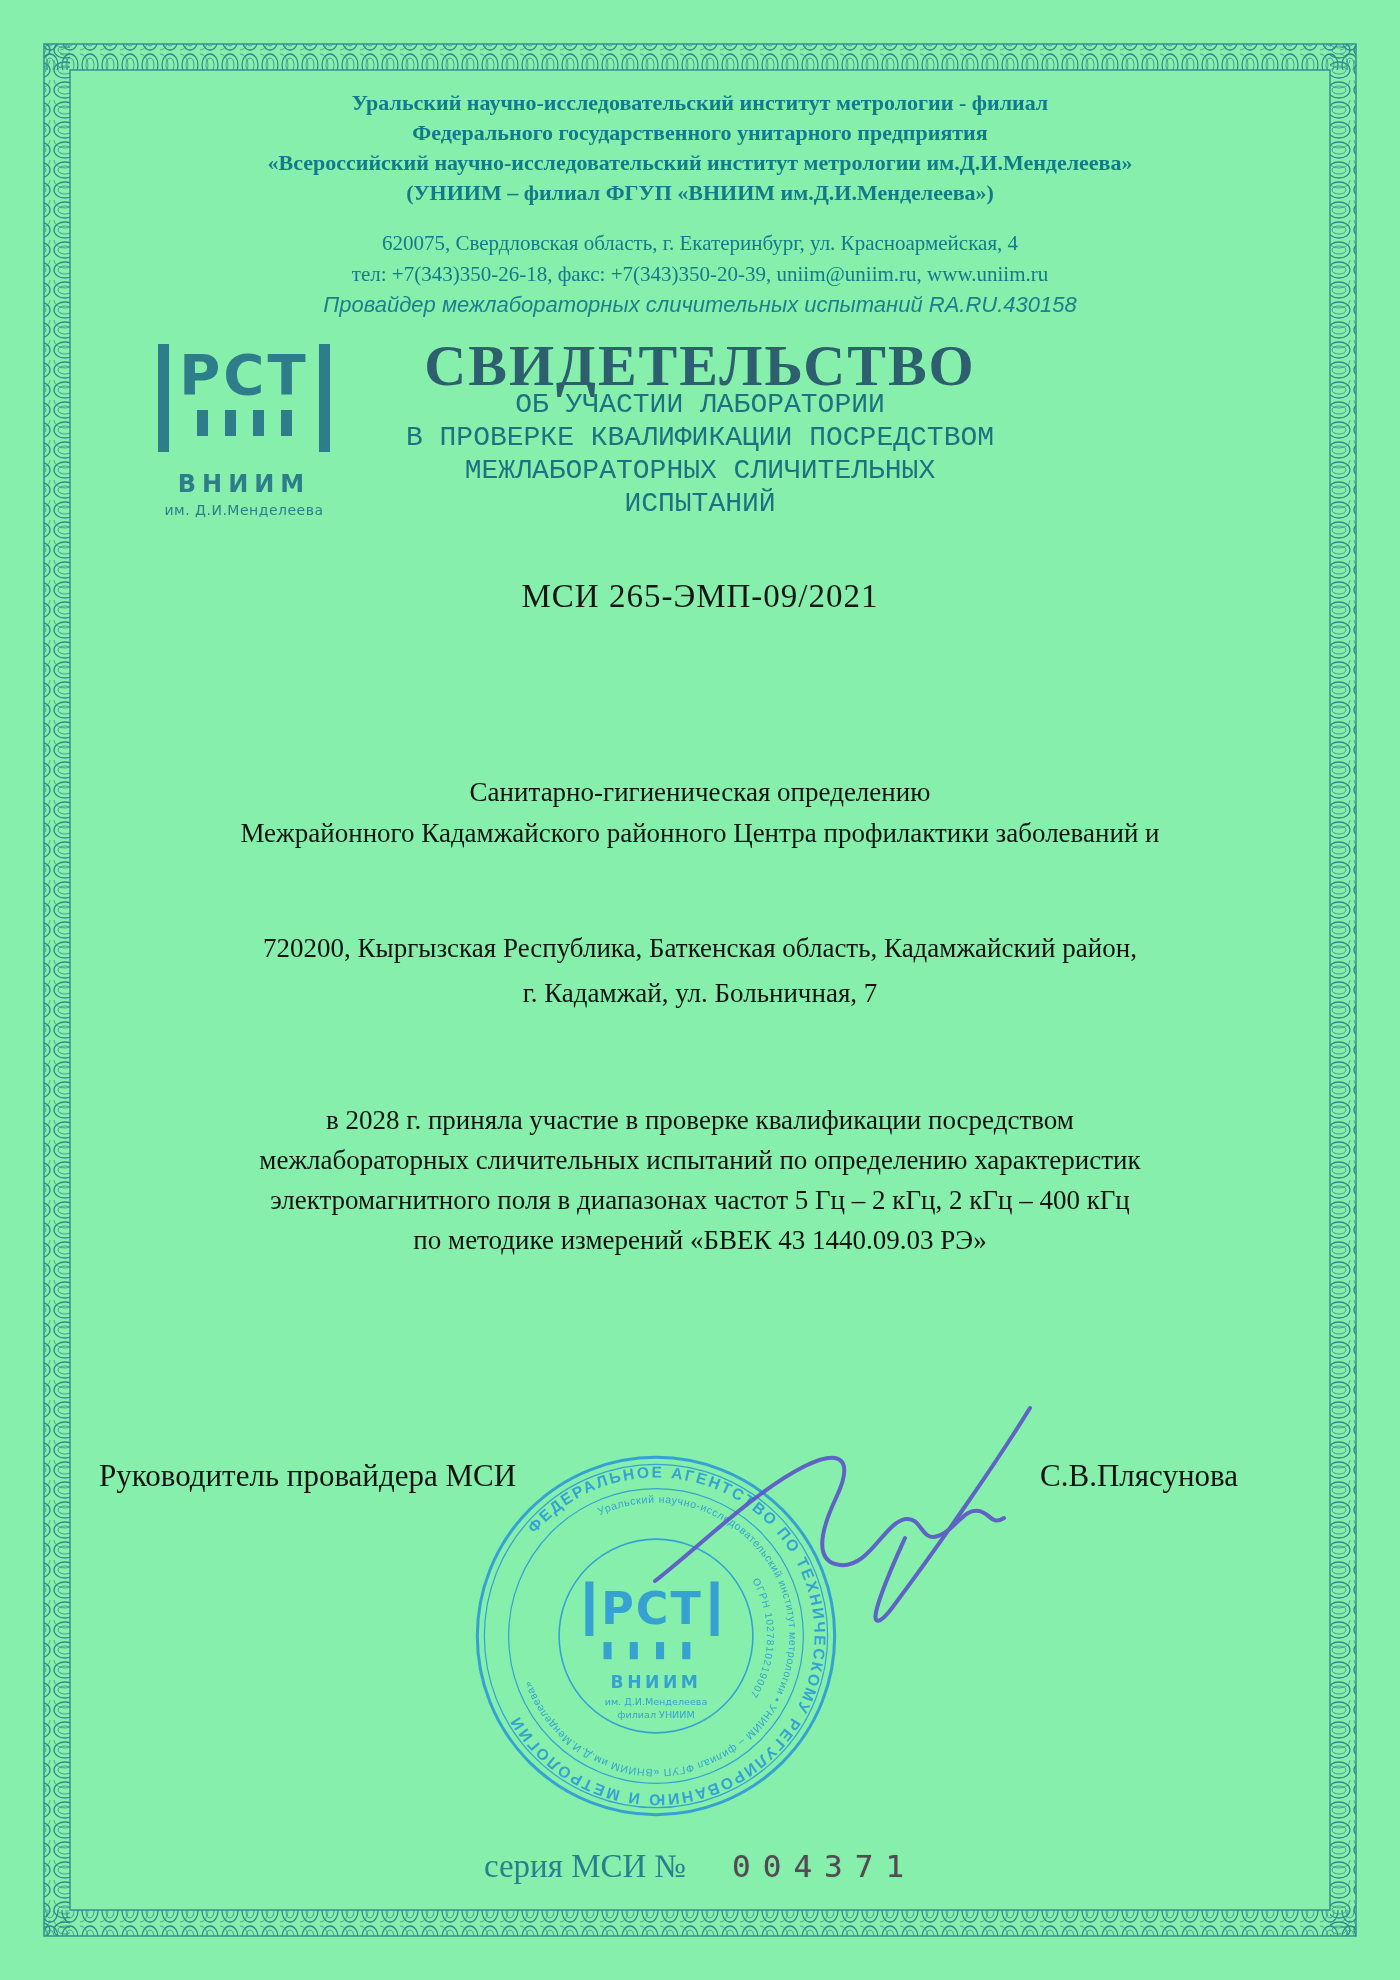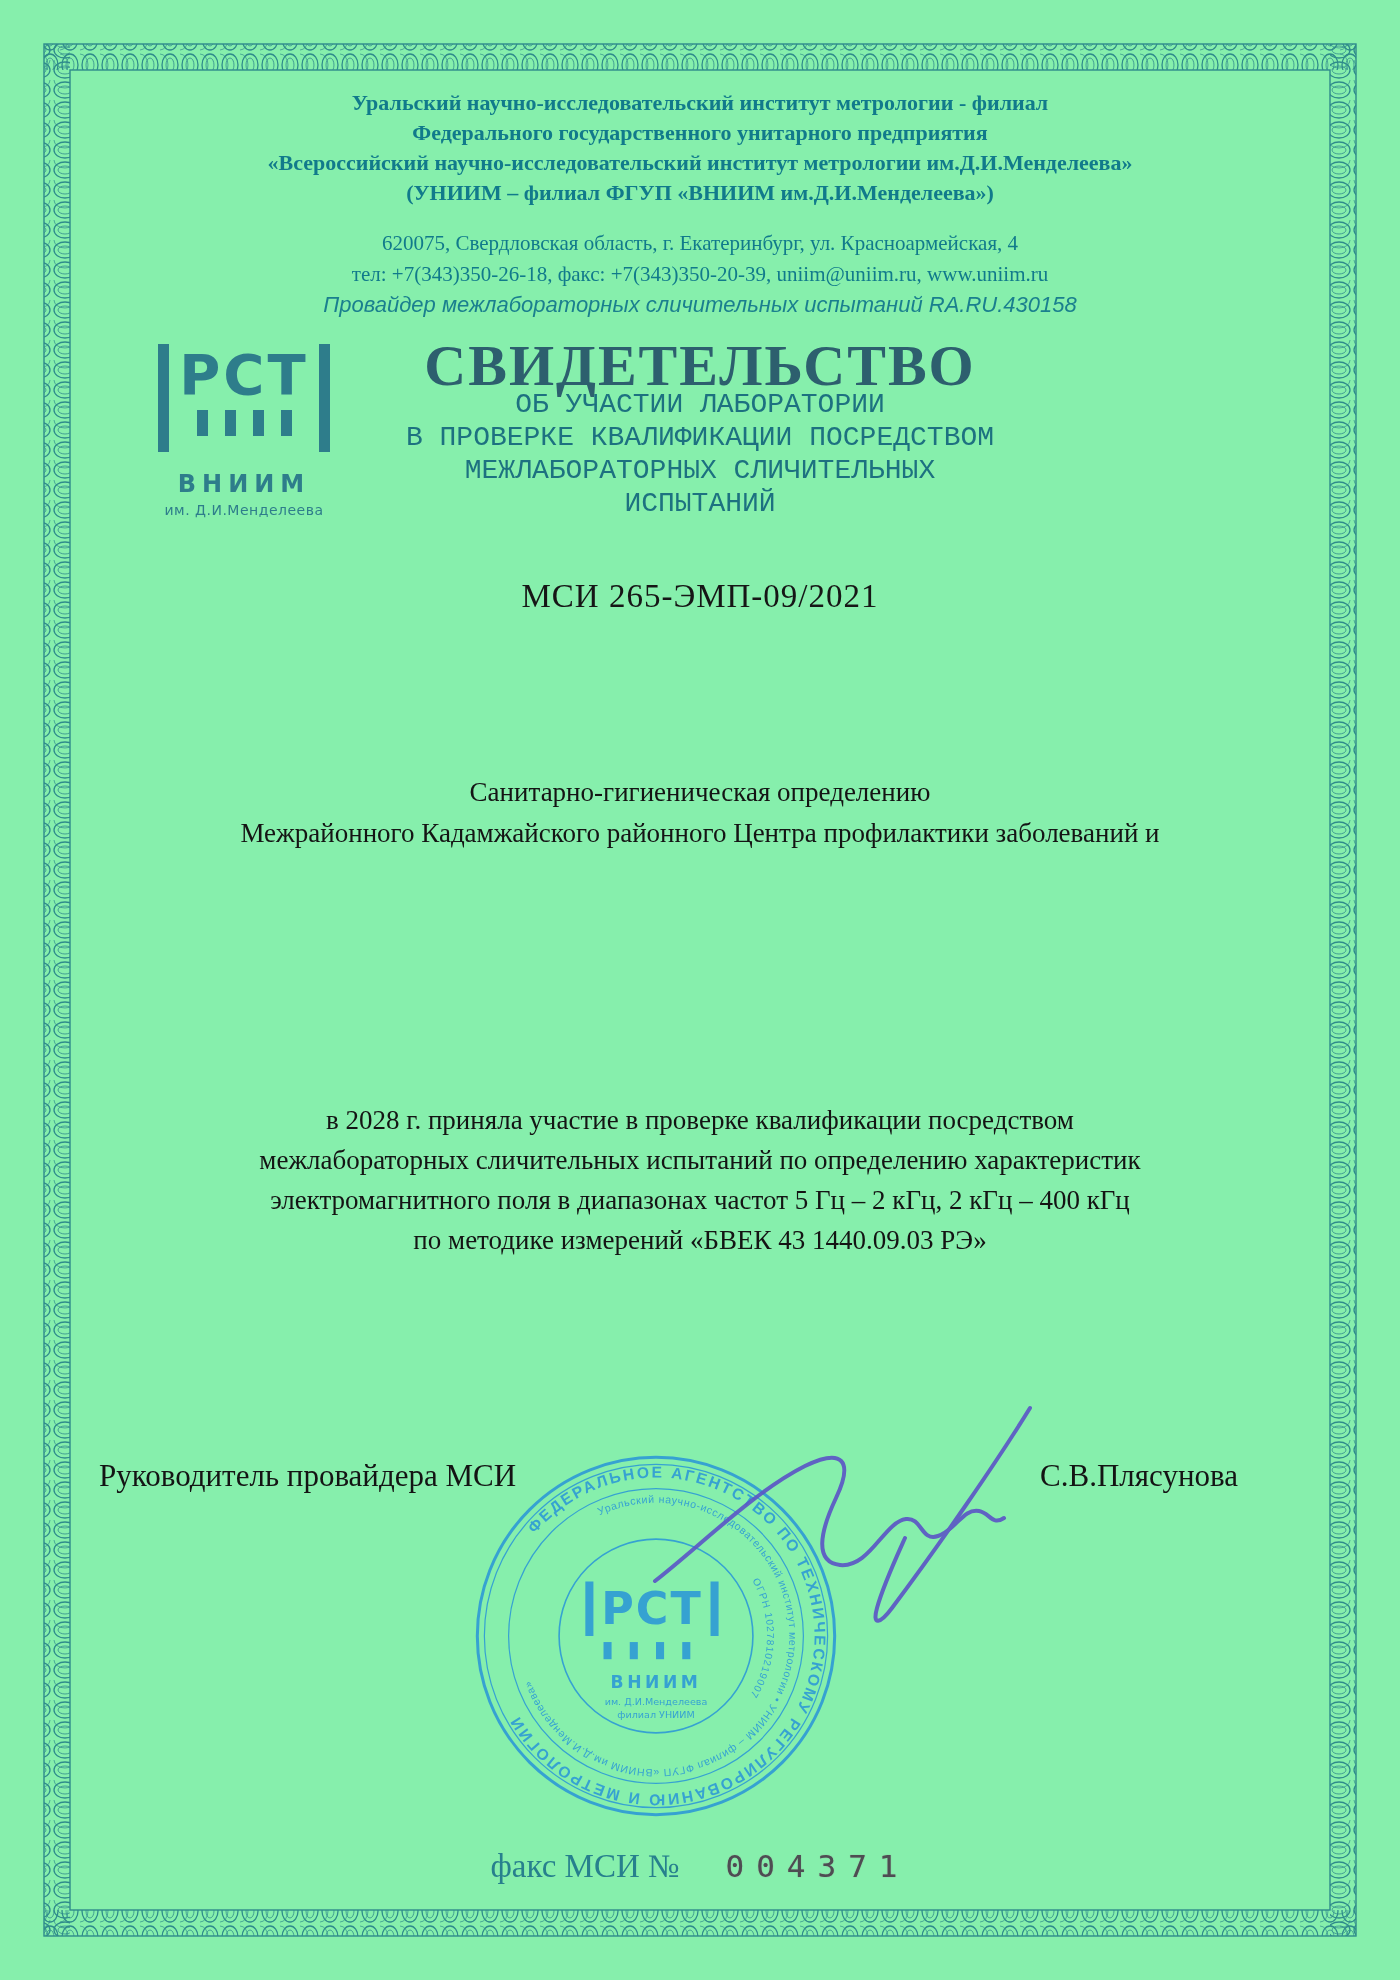--- a/index.html
+++ b/index.html
@@ -109,20 +109,24 @@
     <div>ИСПЫТАНИЙ</div>
   </div>
 
   <div class="abs cert-no">МСИ 265-ЭМП-09/2021</div>
 
   <div class="abs lab-name">
     <div>Санитарно-гигиеническая определению</div>
     <div>Межрайонного Кадамжайского районного Центра профилактики заболеваний и</div>
   </div>
 
+  <div class="abs lab-address">
+    <div>720200, Кыргызская Республика, Баткенская область, Кадамжайский район,</div>
+    <div>г. Кадамжай, ул. Больничная, 7</div>
+  </div>
 
   <div class="abs body-text">
     <div>в 2028 г. приняла участие в проверке квалификации посредством</div>
     <div>межлабораторных сличительных испытаний по определению характеристик</div>
     <div>электромагнитного поля в диапазонах частот 5 Гц – 2 кГц, 2 кГц – 400 кГц</div>
     <div>по методике измерений «БВЕК 43 1440.09.03 РЭ»</div>
   </div>
 
   <div class="abs sign-row">
     <span>Руководитель провайдера МСИ</span>
@@ -174,17 +178,17 @@
   <svg class="signature-ink" width="480" height="270" viewBox="0 0 480 270">
     <g fill="none" stroke="#5b54c6" stroke-width="4" stroke-linecap="round" opacity="0.9">
       <path d="M 25,195 C 70,160 125,105 175,80 C 212,62 224,74 206,112 C 190,146 184,176 210,179
                C 240,182 254,136 276,133 C 292,131 291,156 308,150 C 326,144 333,122 349,125
                C 360,127 362,140 374,132"></path>
       <path d="M 400,22 C 368,74 310,158 262,222 C 250,238 242,240 247,222 C 253,200 266,172 275,152"></path>
     </g>
   </svg>
 
   <div class="abs footer-row">
-    <span class="series-label">факс МСИ №</span>
+    <span class="series-label">серия МСИ №</span>
     <span class="serial">004371</span>
   </div>
 
 </div>
 
 </body></html>

